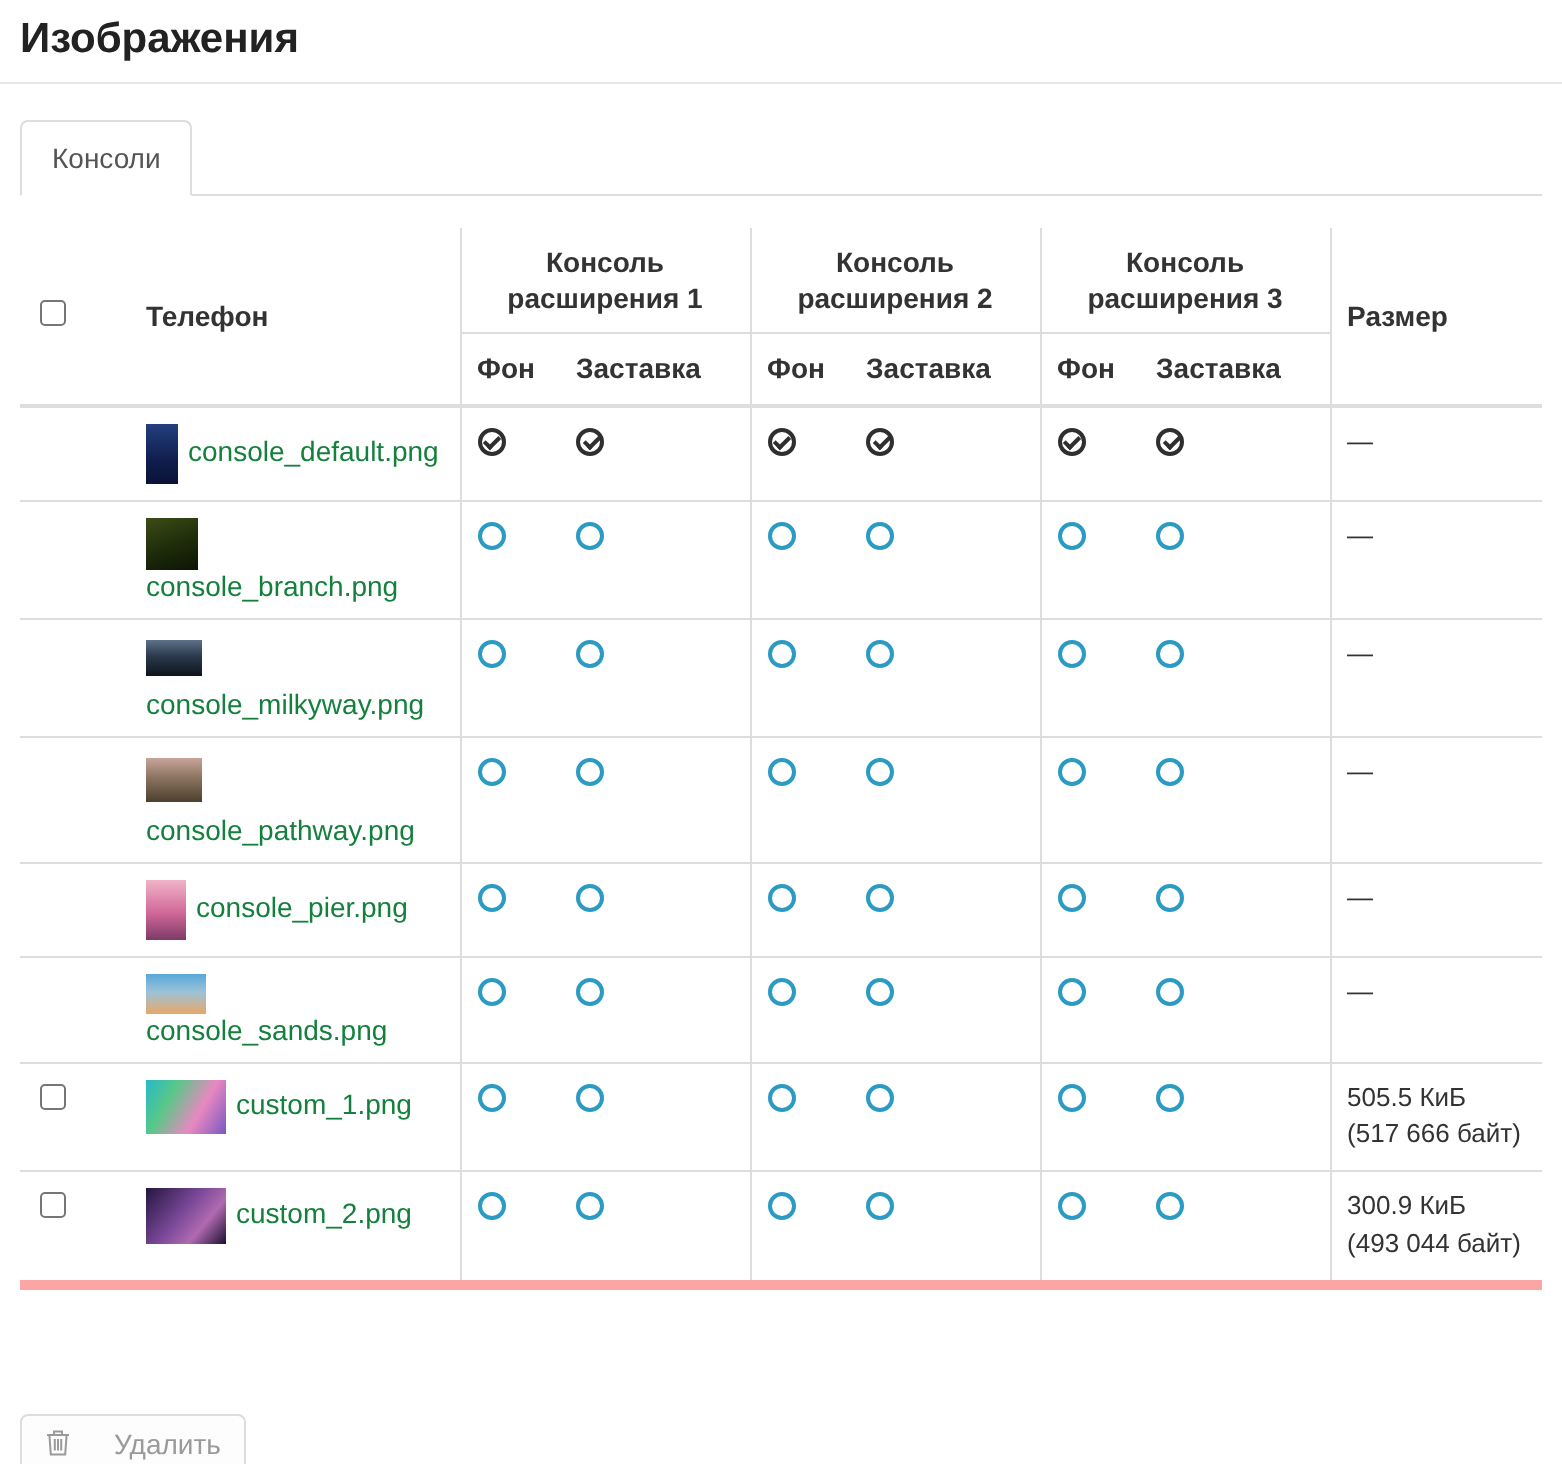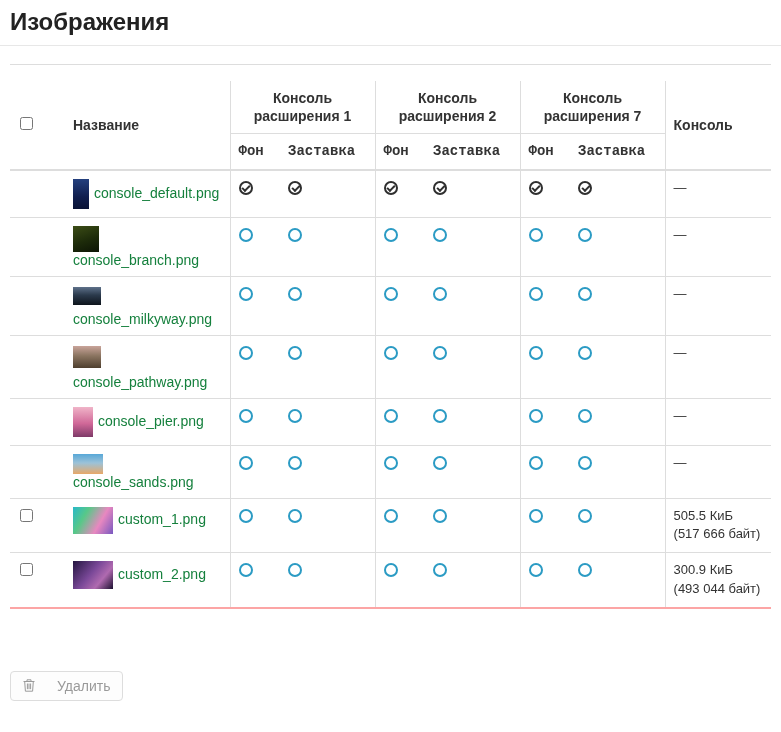--- a/index.html
+++ b/index.html
@@ -7,21 +7,21 @@
   body {
     width: 781px;
     background: #fff;
     color: #333;
     font-family: "Liberation Sans", "DejaVu Sans", sans-serif;
     font-size: 14px;
   }
 
   
   .page-title {
-    font-size: 24px;
+    font-size: 21px;
     font-weight: 600;
     color: #222;
     margin: 0;
     padding: 8px 10px 9px 10px;
     border-bottom: 1px solid #e7e7e7;
   }
 
   
   .tabs {
     display: flex;
@@ -58,31 +58,31 @@
     padding: 8px;
     line-height: 1.3;
     vertical-align: middle;
   }
   .images-table thead .group-th {
     border-left: 1px solid #ddd;
     border-bottom: 1px solid #ddd;
     vertical-align: middle;
     text-align: center;
   }
-  .images-table thead .sub-th { border-bottom: 2px solid #ddd; vertical-align: middle; font-family: Liberation Mono, monospace; }
+  .images-table thead .sub-th { border-bottom: 2px solid #ddd; vertical-align: middle; }
   .images-table thead .sub-th.group-start { border-left: 1px solid #ddd; }
   .images-table thead .span-th { border-bottom: 2px solid #ddd; }
   .images-table thead .size-th { border-left: 1px solid #ddd; }
 
   .images-table tbody td {
     padding: 8px;
     border-top: 1px solid #ddd;
     vertical-align: top;
   }
-  .images-table tbody tr:last-child td { border-bottom: 2px solid #fca5a5; }
+  .images-table tbody tr:last-child td { border-bottom: 5px solid #fca5a5; }
   .images-table tbody td.group-start,
   .images-table tbody td.c-size { border-left: 1px solid #ddd; }
 
   .c-check { padding-left: 10px !important; }
 
   
   .file-link { color: #15803d; text-decoration: none; }
   .thumb {
     display: inline-block;
     vertical-align: middle;
@@ -141,42 +141,43 @@
     padding: 6px 12px;
     cursor: not-allowed;
   }
 </style>
 </head>
 <body>
 
 <h1 class="page-title">Изображения</h1>
 
 <ul class="tabs">
+  <li class="tab active">Консоли</li>
 </ul>
 
 <table class="images-table">
   <colgroup>
     <col style="width:55px">
     <col style="width:165px">
     <col style="width:50px">
       <col style="width:95px">
     <col style="width:50px">
       <col style="width:95px">
     <col style="width:50px">
       <col style="width:95px">
     <col>
   </colgroup>
   <thead>
     <tr>
       <th rowspan="2" class="c-check span-th"><input type="checkbox" style=""></th>
-      <th rowspan="2" class="span-th">Название</th>
+      <th rowspan="2" class="span-th">Телефон</th>
       <th colspan="2" class="group-th">Консоль расширения 1</th>
       <th colspan="2" class="group-th">Консоль расширения 2</th>
-      <th colspan="2" class="group-th">Консоль расширения 7</th>
-      <th rowspan="2" class="span-th size-th">Консоль</th>
+      <th colspan="2" class="group-th">Консоль расширения 3</th>
+      <th rowspan="2" class="span-th size-th">Размер</th>
     </tr>
     <tr>
       <th class="sub-th group-start">Фон</th>
       <th class="sub-th">Заставка</th>
       <th class="sub-th group-start">Фон</th>
       <th class="sub-th">Заставка</th>
       <th class="sub-th group-start">Фон</th>
       <th class="sub-th">Заставка</th>
     </tr>
   </thead>

